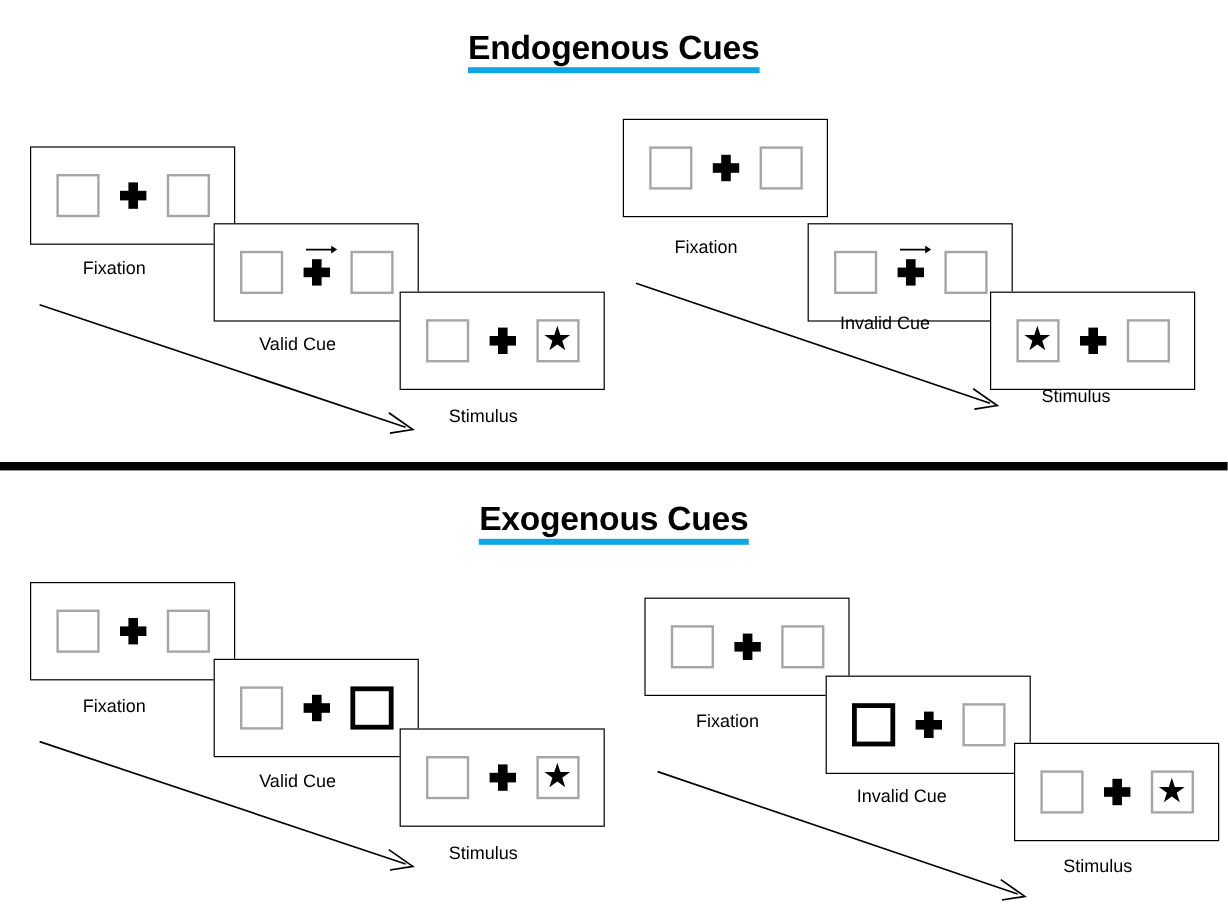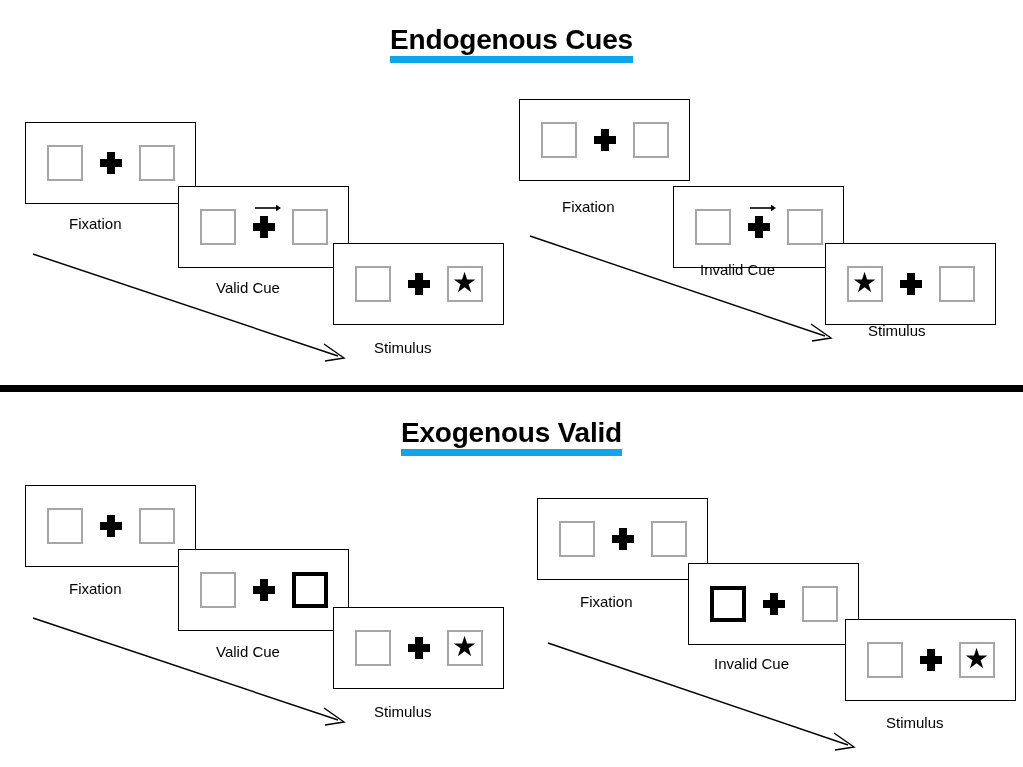--- a/index.html
+++ b/index.html
@@ -19,21 +19,21 @@
   .section-title {
     position: absolute;
     width: 100%;
     text-align: center;
     font-size: 28px;
     font-weight: bold;
     color: #000000;
     letter-spacing: -0.2px;
   }
   .section-title span {
-    border-bottom: 7px solid #0ea5e9;
+    border-bottom: 5px solid #0ea5e9;
     padding-bottom: 1px;
   }
   #title-endogenous { top: 24px; left: 0; }
   #title-exogenous  { top: 417px; left: 0; }
 
   
   #section-divider {
     position: absolute;
     left: 0;
     top: 385px;
@@ -204,21 +204,21 @@
 <div class="frame-label" style="left:868px; top:322px;">Stimulus</div>
 
 <svg class="flow-arrow" style="left:525px; top:230px; width:320px; height:122px;" viewBox="0 0 320 122">
   <line x1="5" y1="6" x2="300" y2="106" stroke="#000" stroke-width="1.4"></line>
   <polyline points="286,94 306,108 287,111" fill="none" stroke="#000" stroke-width="1.4"></polyline>
 </svg>
 
 <div id="section-divider"></div>
 
 <div class="section-title" id="title-exogenous">
-  <span>Exogenous Valid</span>
+  <span>Exogenous Cues</span>
 </div>
 
 <div class="frame" style="left:25px; top:485px; width:171px; height:82px;">
   <div class="frame-inner">
     <div class="sbox"></div>
     <div class="plus"></div>
     <div class="sbox"></div>
   </div>
 </div>
 <div class="frame-label" style="left:69px; top:580px;">Fixation</div>

